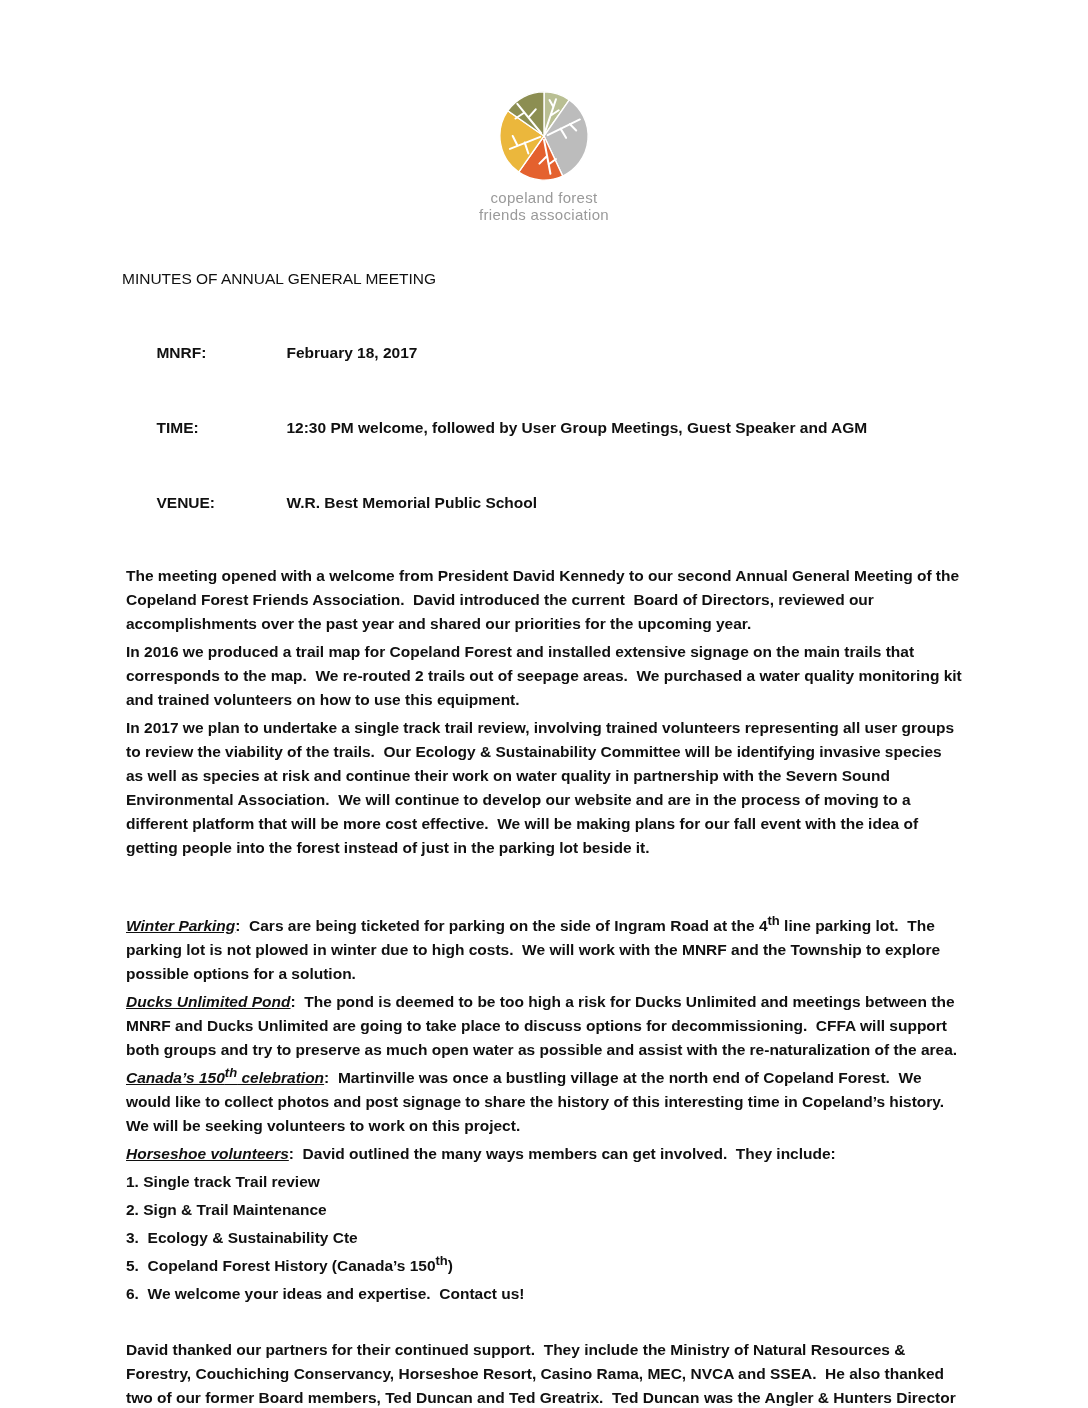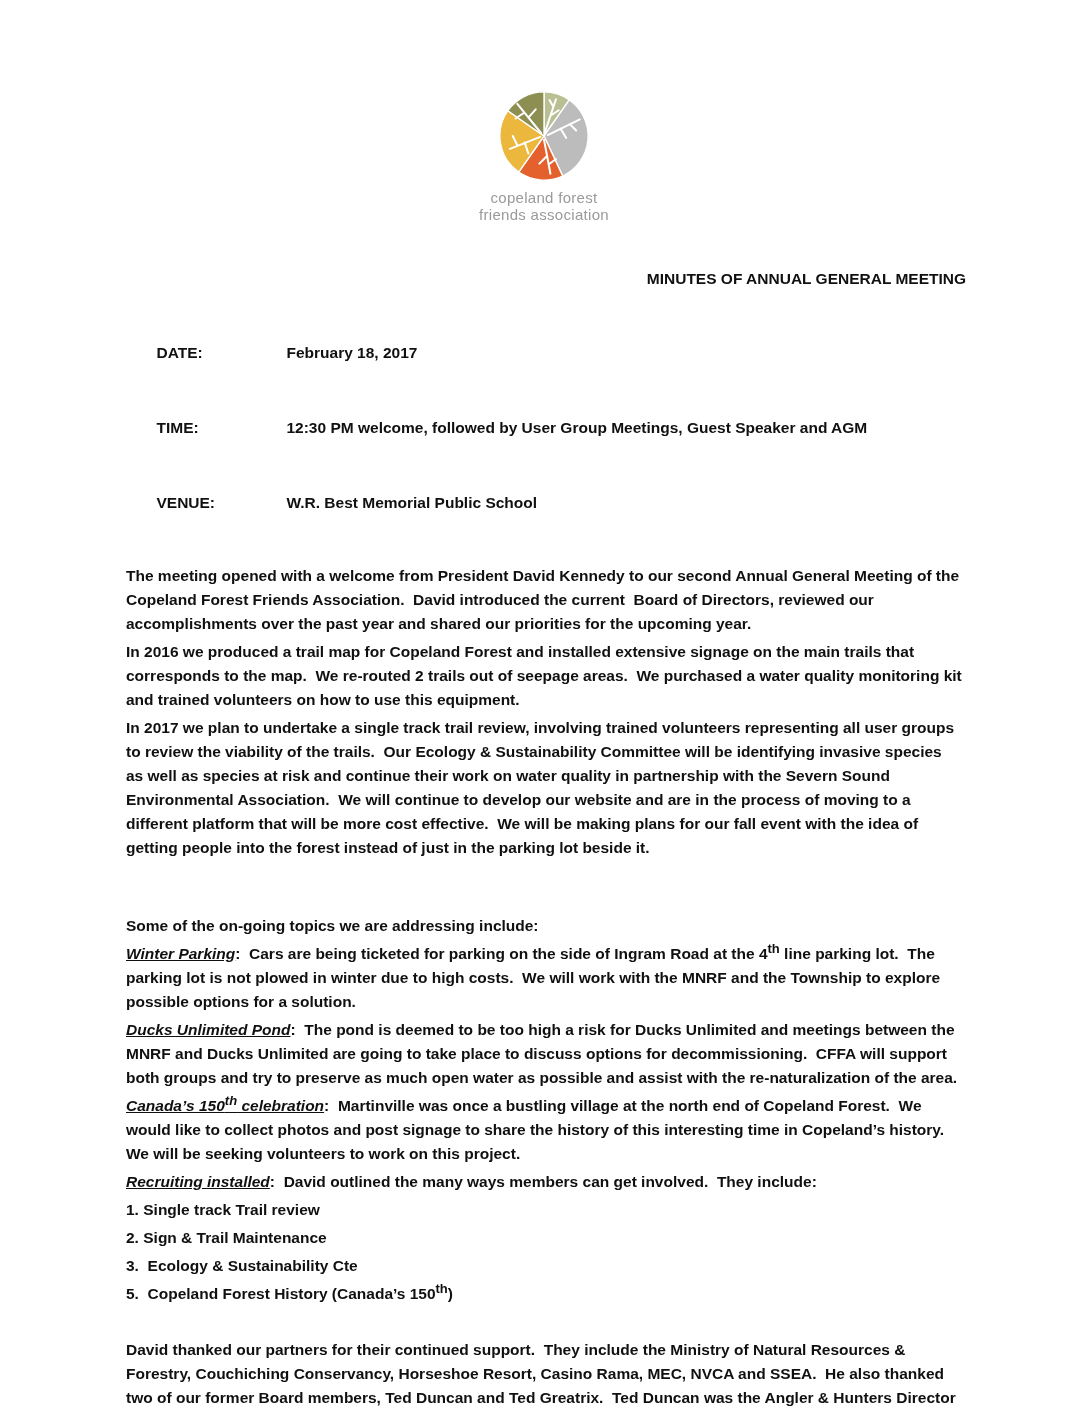--- a/index.html
+++ b/index.html
@@ -11,21 +11,21 @@
     color: #101010;
     font-weight: 700;
   }
   .page { position: relative; width: 1088px; height: 1408px; overflow: hidden; background: #fff; }
   .content { padding: 0 122px; }
 
   .logo-block { padding-top: 90px; text-align: center; }
   .logo-mark { width: 92px; height: 92px; display: block; margin: 0 auto 7px auto; }
   .logo-name { font-size: 15px; line-height: 17px; color: #9a9a9a; font-weight: 400; letter-spacing: 0.3px; }
 
-  .doc-title { text-align: right; font-size: 15.5px; line-height: 24px; margin: 44px 0 0 0; font-weight: 700; }
+  .doc-title { text-align: left; font-size: 15.5px; line-height: 24px; margin: 44px 0 0 0; font-weight: 400; }
 
   .meta { margin-top: 24px; }
   .meta-row { font-size: 15.5px; line-height: 25px; white-space: pre-wrap; }
   .meta-label { display: inline-block; width: 130px; }
 
   .body-block { margin-top: 24px; }
   .doc, p.doc { margin: 4px; font-size: 15.5px; line-height: 24px; white-space: pre-wrap; }
 
   .gap-1 { height: 24px; }
   .gap-2 { height: 46px; }
@@ -56,54 +56,54 @@
     <div class="logo-name">copeland forest</div>
     <div class="logo-name">friends association</div>
   </div>
 
   <div class="content">
 
     <h1 class="doc-title">MINUTES OF ANNUAL GENERAL MEETING</h1>
 
     <div class="meta">
       <div class="meta-row">
-        <span class="meta-label">DATE:</span><span>February 18, 2017</span>
+        <span class="meta-label">MNRF:</span><span>February 18, 2017</span>
       </div>
       <div class="meta-row">
         <span class="meta-label">TIME:</span><span>12:30 PM welcome, followed by User Group Meetings, Guest Speaker and AGM</span>
       </div>
       <div class="meta-row">
         <span class="meta-label">VENUE:</span><span>W.R. Best Memorial Public School</span>
       </div>
     </div>
 
     <div class="body-block">
       <p class="doc">The meeting opened with a welcome from President David Kennedy to our second Annual General Meeting of the Copeland Forest Friends Association.  David introduced the current  Board of Directors, reviewed our accomplishments over the past year and shared our priorities for the upcoming year.</p>
       <p class="doc">In 2016 we produced a trail map for Copeland Forest and installed extensive signage on the main trails that corresponds to the map.  We re-routed 2 trails out of seepage areas.  We purchased a water quality monitoring kit and trained volunteers on how to use this equipment.</p>
       <p class="doc">In 2017 we plan to undertake a single track trail review, involving trained volunteers representing all user groups to review the viability of the trails.  Our Ecology &amp; Sustainability Committee will be identifying invasive species as well as species at risk and continue their work on water quality in partnership with the Severn Sound Environmental Association.  We will continue to develop our website and are in the process of moving to a different platform that will be more cost effective.  We will be making plans for our fall event with the idea of getting people into the forest instead of just in the parking lot beside it.</p>
     </div>
 
     <div class="gap-2"></div>
 
     <div>
-      <p class="doc">Some of the on-going topics we are addressing include:</p>
 
       <p class="doc"><span class="topic-heading">Winter Parking</span><span>:  </span><span>Cars are being ticketed for parking on the side of Ingram Road at the 4</span><sup>th</sup><span> line parking lot.  The parking lot is not plowed in winter due to high costs.  We will work with the MNRF and the Township to explore possible options for a solution.</span></p>
 
       <p class="doc"><span class="topic-heading">Ducks Unlimited Pond</span><span>:  </span><span>The pond is deemed to be too high a risk for Ducks Unlimited and meetings between the MNRF and Ducks Unlimited are going to take place to discuss options for decommissioning.  CFFA will support both groups and try to preserve as much open water as possible and assist with the re-naturalization of the area.</span></p>
 
       <p class="doc"><span class="topic-heading"><span>Canada’s 150</span><sup>th</sup><span> celebration</span></span><span>:  </span><span>Martinville was once a bustling village at the north end of Copeland Forest.  We would like to collect photos and post signage to share the history of this interesting time in Copeland’s history.  We will be seeking volunteers to work on this project.</span></p>
 
-      <p class="doc"><span class="topic-heading">Recruiting installed</span><span>:  </span><span>David outlined the many ways members can get involved.  They include:</span></p>
+      <p class="doc"><span class="topic-heading">Horseshoe volunteers</span><span>:  </span><span>David outlined the many ways members can get involved.  They include:</span></p>
 
       <div>
         <p class="doc">1. Single track Trail review</p>
         <p class="doc">2. Sign &amp; Trail Maintenance</p>
         <p class="doc">3.  Ecology &amp; Sustainability Cte</p>
         <p class="doc"><span>5.  Copeland Forest History (Canada’s 150</span><sup>th</sup><span>)</span></p>
+        <p class="doc">6.  We welcome your ideas and expertise.  Contact us!</p>
       </div>
     </div>
 
     <div class="gap-1"></div>
 
     <p class="doc">David thanked our partners for their continued support.  They include the Ministry of Natural Resources &amp; Forestry, Couchiching Conservancy, Horseshoe Resort, Casino Rama, MEC, NVCA and SSEA.  He also thanked two of our former Board members, Ted Duncan and Ted Greatrix.  Ted Duncan was the Angler &amp; Hunters Director as well as Vice President and was instrumental in creating our Constitution and By-laws.  Ted Greatrix was the Mountain Biker Director who volunteered many hours and provided much expertise on our signage installation project.</p>
 
   </div>
 </div>
 

